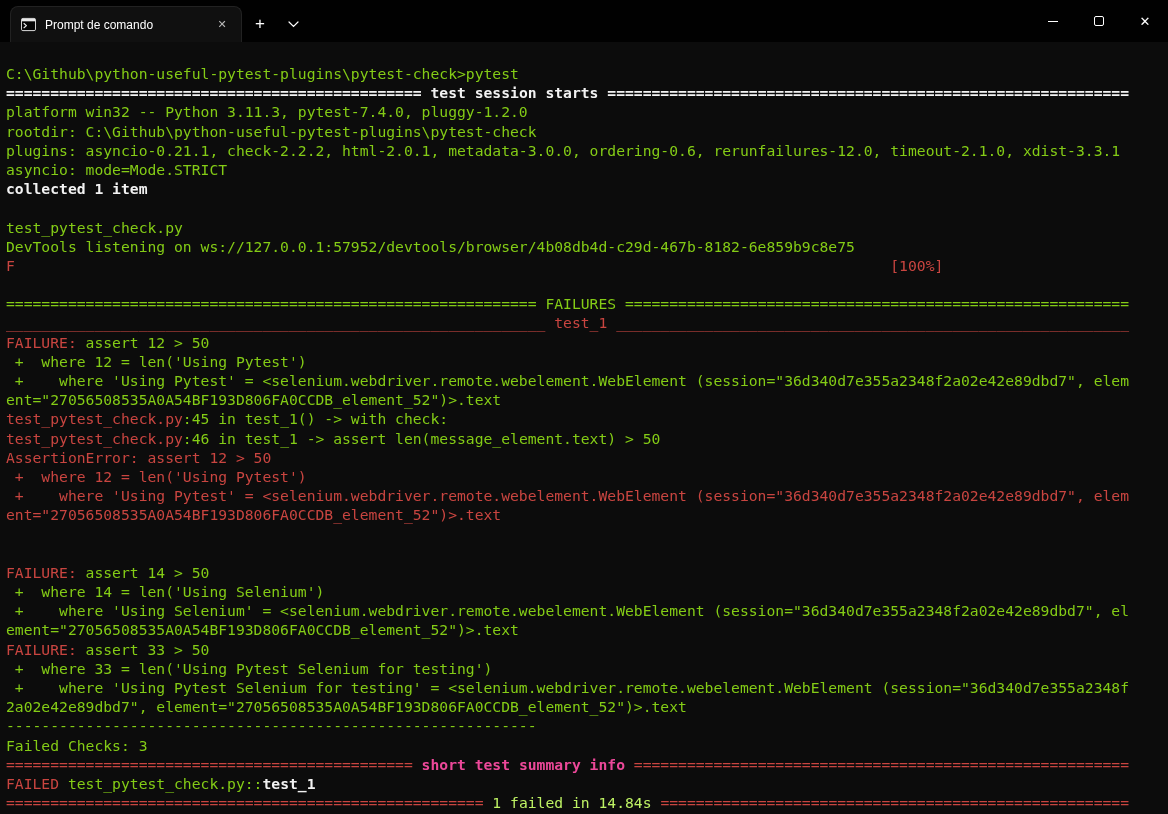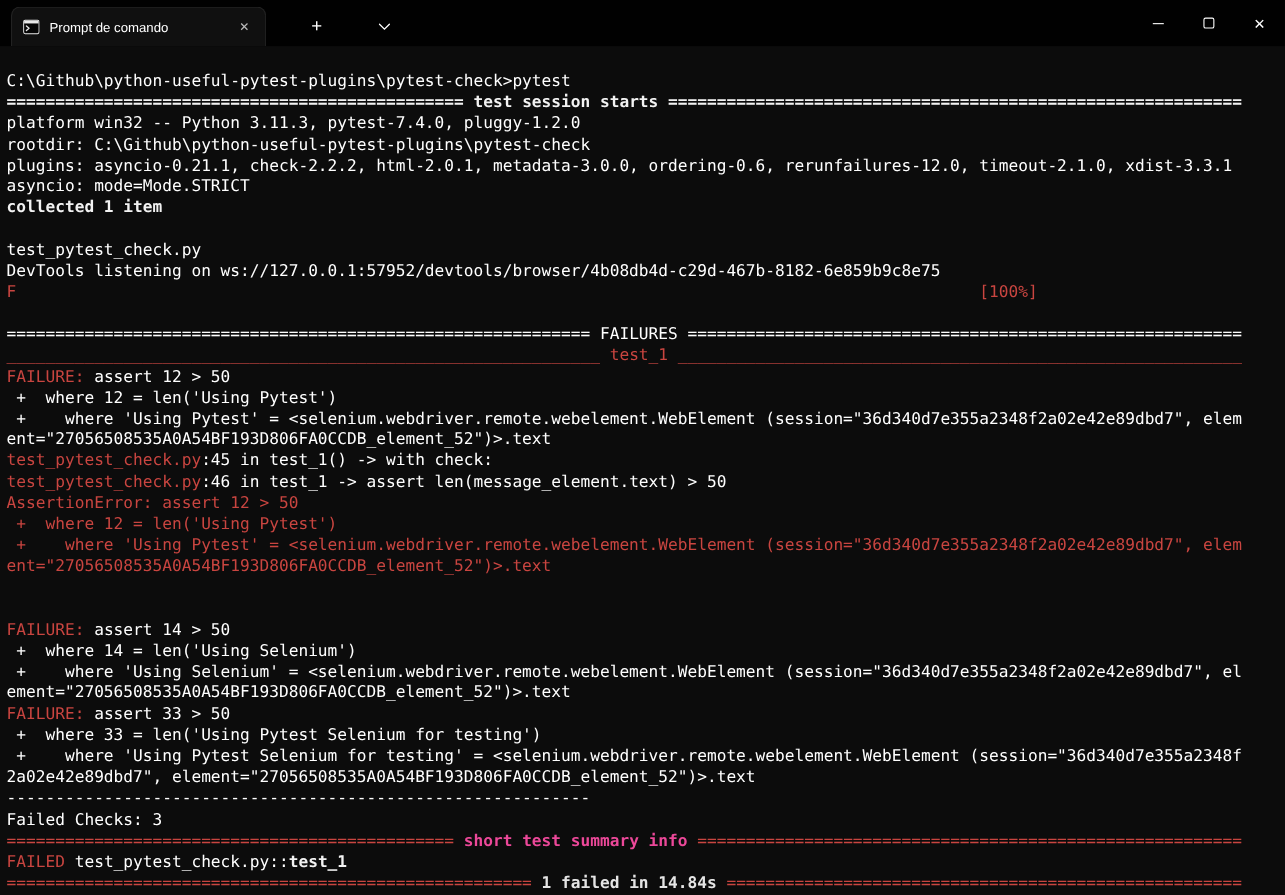--- a/index.html
+++ b/index.html
@@ -8,21 +8,21 @@
     background:#0c0c0c;
     overflow:hidden;
     font-family:"Liberation Sans", sans-serif;
   }
   
   .titlebar {
     height:42px; background:#010101;
     display:flex; align-items:flex-end;
     position:relative;
   }
-  .tabstrip { display:flex; align-items:flex-end; padding-left:10px; height:100%;gap:28px; }
+  .tabstrip { display:flex; align-items:flex-end; padding-left:10px; height:100%; }
   .tab {
     width:232px; height:36px;
     background:#101010;
     border:1px solid #222; border-bottom:none;
     border-radius:8px 8px 0 0;
     display:flex; align-items:center;
     padding:0 10px; gap:9px;
     color:#ffffff; font-size:12px;
     cursor:default;
   }
@@ -43,24 +43,24 @@
   .terminal {
     position:absolute; top:42px; left:0; right:0; bottom:0;
     background:#0c0c0c;
     padding:22px 0 0 6px;
     font-family:"DejaVu Sans Mono", "Liberation Mono", monospace;
     font-size:14.7px; line-height:19.2px;
     white-space:pre;
     overflow:hidden;
   }
   .term-line { height:19.2px; }
-  .s-d  { color:#ffffff; }
+  .s-d  { color:#84cc16; }
   .s-b  { color:#f2f2f2; font-weight:bold; }
   .s-r  { color:#c94540; }
-  .s-br { color:#e5e5e5; font-weight:bold; }
+  .s-br { color:#bef264; font-weight:normal; }
   .s-c  { color:#ec4899; font-weight:bold; }
 </style>
 </head>
 <body>
 
 <div class="titlebar">
   <div class="tabstrip">
     <div class="tab">
       <span style="display:flex">
         <svg width="15" height="15" viewBox="0 0 16 16">

